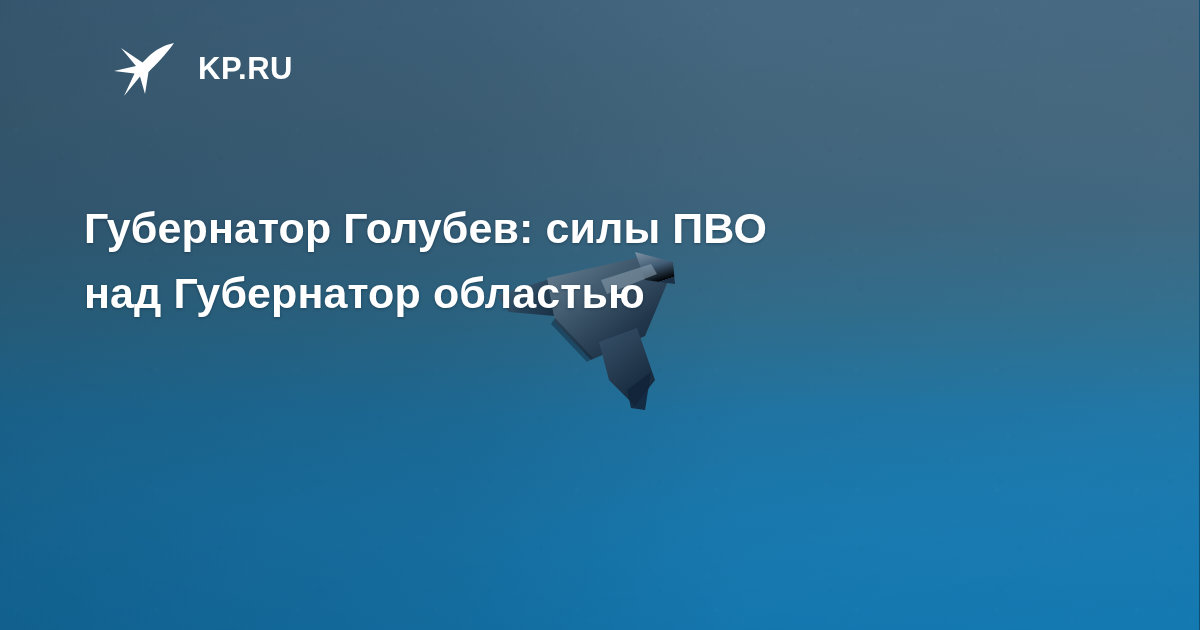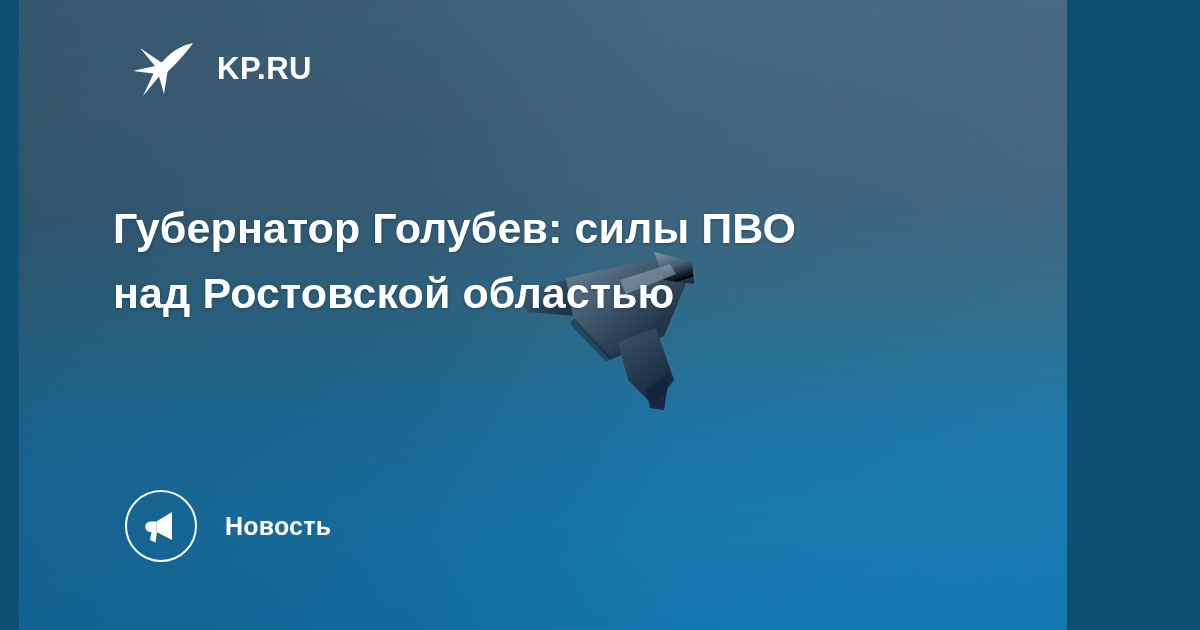--- a/index.html
+++ b/index.html
@@ -4,25 +4,24 @@
 <title>KP.RU social card</title>
 <style>
   html, body {
     margin: 0;
     padding: 0;
     background: #0f4f73;
   }
 
   .card {
     position: relative;
-    width: 1048px;
+    width: 1199px;
     height: 630px;
     overflow: hidden;
     font-family: "Liberation Sans", sans-serif;
-    margin-left: 19px;
     -webkit-font-smoothing: antialiased;
   }
 
   
   .bg-photo {
     position: absolute;
     inset: 0;
     background:
       linear-gradient(to bottom,
         #4a6d86 0%,
@@ -93,21 +92,21 @@
     font-size: 31px;
     font-weight: bold;
     letter-spacing: .5px;
     line-height: 1;
     white-space: nowrap;
   }
 
   
   .headline {
     position: absolute;
-    left: 94px;
+    left: 84px;
     top: 196px;
     width: 1000px;
     margin: 0;
     color: #ffffff;
     font-size: 43px;
     font-weight: bold;
     line-height: 65px;
     letter-spacing: .1px;
     text-shadow: 0 1px 3px rgba(8,35,55,.45);
   }
@@ -211,27 +210,17 @@
                  L33 58
                  L36.5 36
                  C44 28.5 53.5 19 62 7 Z" fill="#ffffff"></path>
       </svg>
     </span>
     <span class="brand-word">KP.RU</span>
   </div>
 
   <h1 class="headline">
     <span class="headline-line">Губернатор Голубев: силы ПВО</span>
-    <span class="headline-line">над Ростовской областью</span>
+    <span class="headline-line">над Губернатор областью</span>
   </h1>
 
-  <div class="badge">
-    <span class="badge-circle">
-      <svg viewBox="0 0 38 38" xmlns="http://www.w3.org/2000/svg">
-        <path d="M30 5 L14.5 14.5 L14.5 25 L30 33 Z" fill="#ffffff"></path>
-        <path d="M14.5 14.5 L8.5 14.5 A4.2 4.2 0 0 0 8.5 25 L14.5 25 Z" fill="#ffffff"></path>
-        <path d="M9.5 25 L15 25 L13.5 35.5 L8 33 Z" fill="#ffffff"></path>
-      </svg>
-    </span>
-    <span class="badge-label">Новость</span>
-  </div>
 
 </div>
 
 </body></html>

